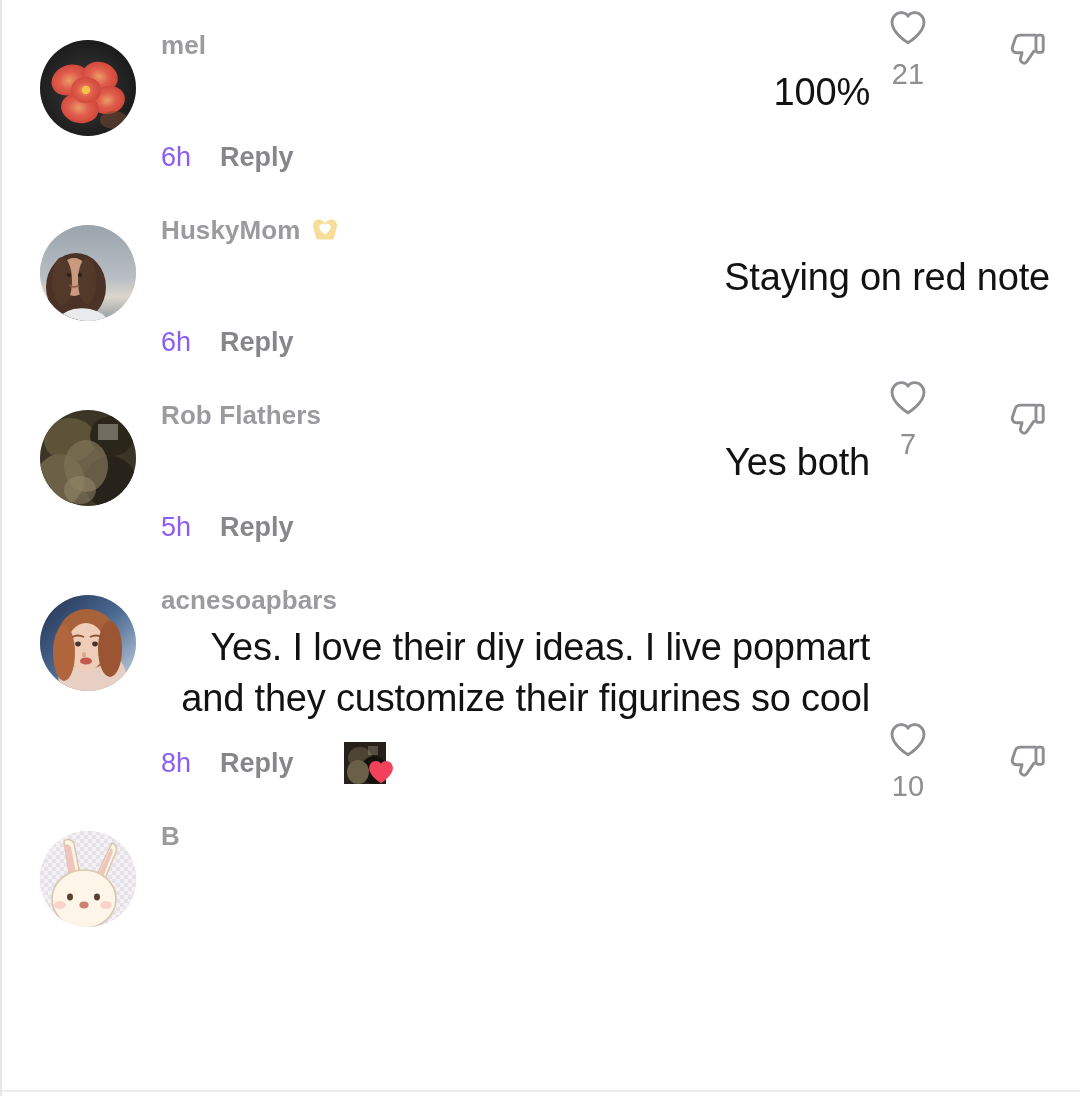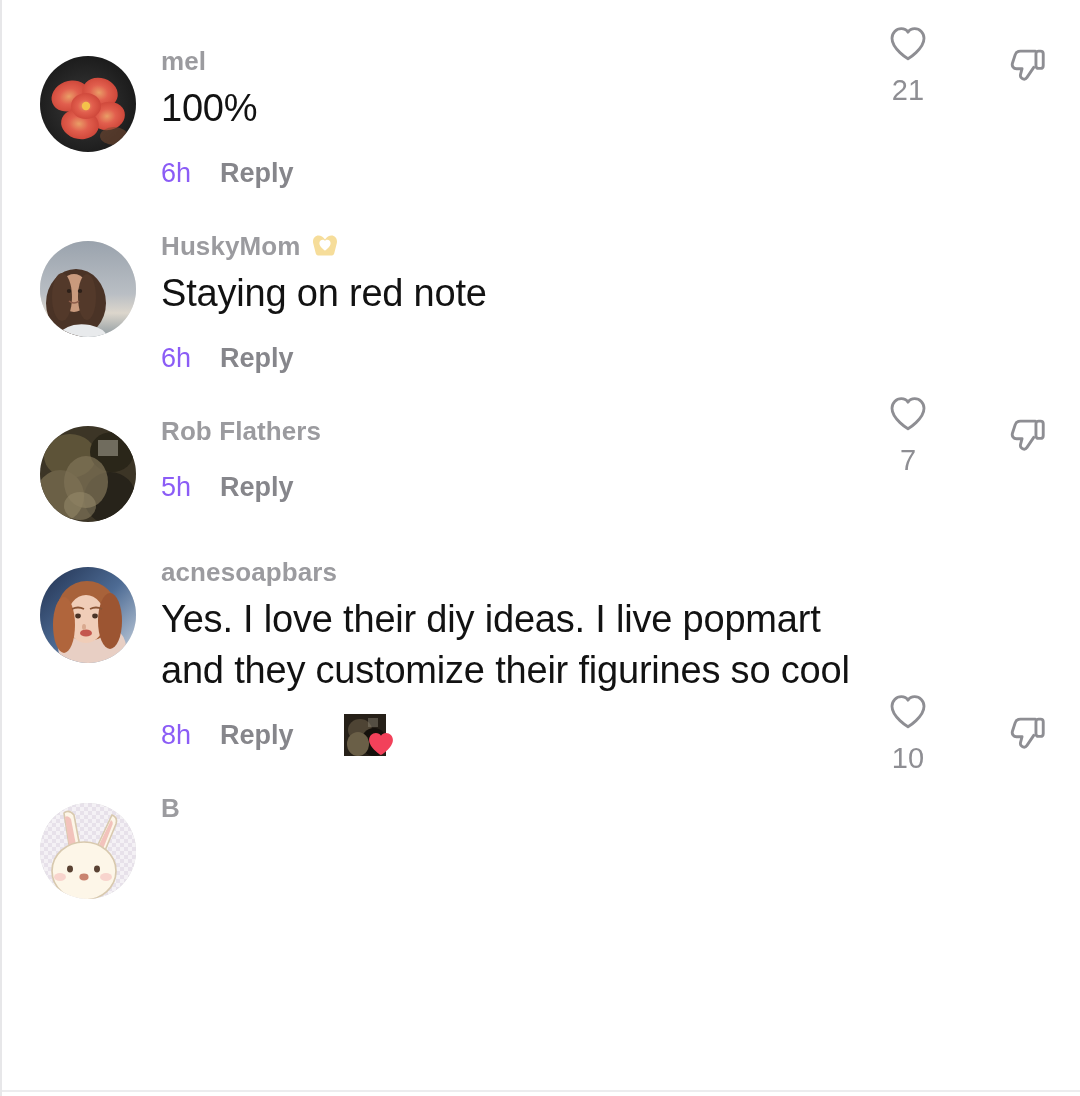--- a/index.html
+++ b/index.html
@@ -16,21 +16,21 @@
   #app {
     position: relative;
     width: 1080px;
     height: 1096px;
     background: #ffffff;
     border-left: 2px solid #e7e7e9;
     overflow: hidden;
   }
 
   .comment-list {
-    padding-top: 42px;
+    padding-top: 26px;
   }
 
   .comment {
     display: flex;
     align-items: flex-start;
     padding: 0 30px 0 38px;
     margin-bottom: 31px;
   }
 
   
@@ -74,20 +74,21 @@
     display: inline-flex;
   }
 
   .c-text {
     font-size: 38px;
     color: #121212;
     line-height: 51px;
     letter-spacing: -.2px;
     margin-top: 5px;
     word-wrap: break-word;
+    text-align: right;
   }
 
   .c-meta {
     display: flex;
     align-items: center;
     margin-top: 16px;
     height: 46px;
   }
   .c-time {
     font-size: 27px;
@@ -283,20 +284,21 @@
             <rect x="58" y="14" width="20" height="16" fill="#b5b2a4" opacity=".5"></rect>
             <ellipse cx="40" cy="80" rx="16" ry="14" fill="#9a8e6d" opacity=".5"></ellipse>
           </svg>
         </div>
       </div>
       <div class="c-body">
         <div class="c-user">
           <span>Rob Flathers</span>
           <span class="emoji"></span>
         </div>
+        <div class="c-text">Yes both</div>
         <div class="c-meta">
           <span class="c-time">5h</span>
           <span class="c-reply">Reply</span>
         </div>
       </div>
       <div class="c-actions">
         <div class="act-like">
           <span>
             <svg class="icon-heart" width="40" height="37" viewBox="0 0 24 22" fill="none" stroke="#8e8e93" stroke-width="1.7" stroke-linejoin="round" stroke-linecap="round">
               <path d="M12 20.2C12 20.2 2.4 14.4 2.4 7.9 2.4 4.6 4.9 2.1 8 2.1c2 0 3.3 1 4 2.1.7-1.1 2-2.1 4-2.1 3.1 0 5.6 2.5 5.6 5.8 0 6.5-9.6 12.3-9.6 12.3z"></path>

